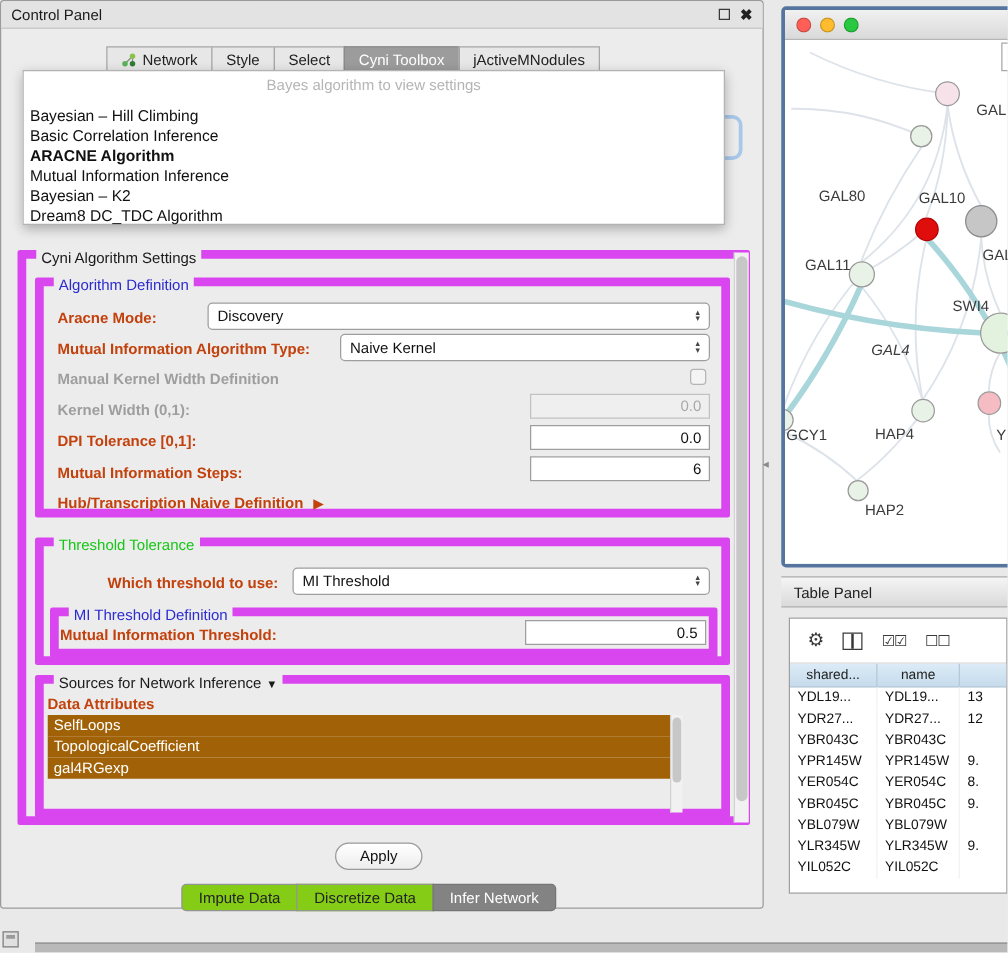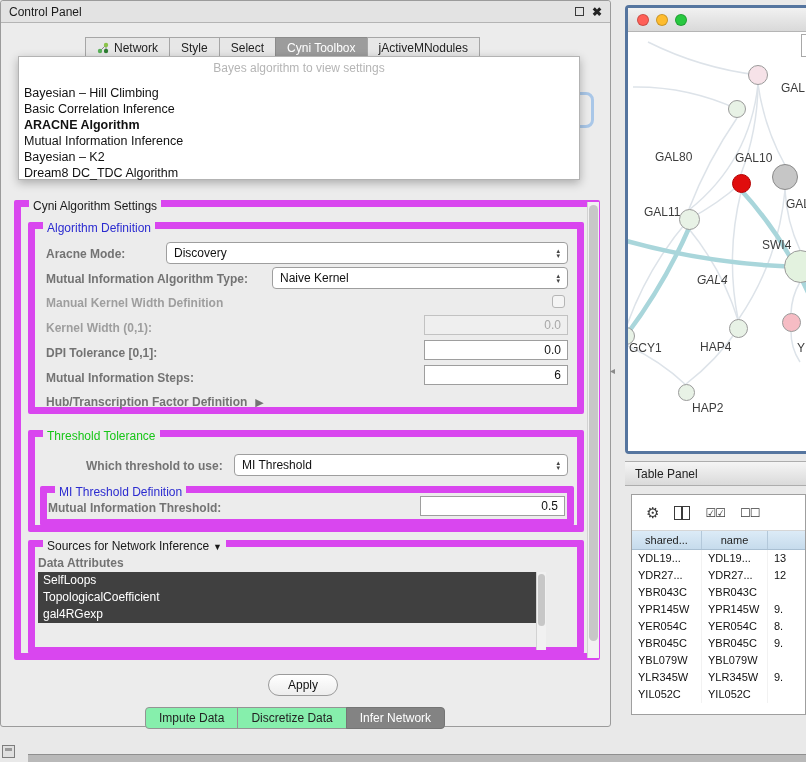--- a/index.html
+++ b/index.html
@@ -23,35 +23,35 @@
   .dd-placeholder{text-align:center;color:#b5b5b5;font-size:12px;padding-top:4px;height:28px}
   .dd-item{font-size:12.5px;height:16px;line-height:16px;padding:0 5px;color:#111;white-space:nowrap}
   .dd-item.selected{font-weight:bold}
   .focus-frag{left:552px;top:92px;width:42px;height:36px;border:3px solid #a9c7e8;border-radius:8px;background:#ececec;z-index:6}
 
   
   .group{position:absolute;border:7px solid #d946ef;border-radius:2px;z-index:2}
   .gtitle{position:absolute;top:-8px;left:8px;background:#ececec;padding:0 4px;font-size:12px;color:#1a1a1a;white-space:nowrap}
   .gtitle.blue{color:#2b2bd0}
   .gtitle.green{color:#17c617}
-  .lbl{position:absolute;font-size:12px;font-weight:bold;color:#737373;white-space:nowrap;z-index:3}
+  .lbl{position:absolute;font-size:12px;font-weight:bold;color:#c2410c;white-space:nowrap;z-index:3}
   .lbl.gray{color:#9e9e9e}
   .lbl.plain{font-weight:600}
   .combo{position:absolute;height:22px;background:#fff;border:1px solid #9e9e9e;border-radius:4px;display:flex;align-items:center;padding:0 7px;font-size:12px;z-index:3;color:#111}
   .combo .arrows{margin-left:auto;display:flex;flex-direction:column;line-height:5px;font-size:7px;color:#444;padding-left:6px}
   .field{position:absolute;height:20px;background:#fff;border:1px solid #9e9e9e;font-size:12px;text-align:right;padding:2px 6px;color:#111;z-index:3}
   .field.disabled{background:#efefef;border-color:#c2c2c2;color:#a8a8a8}
   .checkbox{position:absolute;width:13px;height:13px;border:1px solid #b5b5b5;background:#f4f4f4;border-radius:3px;z-index:3}
   .scroll-track{position:absolute;background:#f1f1f1;border-left:1px solid #d2d2d2;z-index:3}
   .scroll-thumb{position:absolute;left:1px;background:#c7c7c7;border-radius:5px}
   .attr-list{position:absolute;z-index:3;overflow:hidden}
-  .attr-item{height:17px;background:#404040;color:#fff;font-size:12px;line-height:16px;padding:0 5px;white-space:nowrap}
+  .attr-item{height:17px;background:#a16207;color:#fff;font-size:12px;line-height:16px;padding:0 5px;white-space:nowrap}
   .apply-btn{left:268px;top:674px;width:70px;height:22px;border:1px solid #9a9a9a;border-radius:11px;background:linear-gradient(#ffffff,#ededed);font-size:12px;display:flex;align-items:center;justify-content:center;color:#111;z-index:3}
   .seg{position:absolute;display:flex;height:22px;z-index:3}
-  .seg-btn{border:1px solid #949494;background:#86efac;padding:0 13px;display:flex;align-items:center;font-size:12px;margin-left:-1px;color:#222;white-space:nowrap}
+  .seg-btn{border:1px solid #949494;background:#84cc16;padding:0 13px;display:flex;align-items:center;font-size:12px;margin-left:-1px;color:#222;white-space:nowrap}
   .seg-btn:first-child{border-radius:4px 0 0 4px}
   .seg-btn:last-child{border-radius:0 4px 4px 0}
   .seg-btn.selected{background:#838383;color:#fff;border-color:#757575}
   .hub-arrow{font-size:11px;margin-left:8px;font-weight:normal}
   .src-arrow{font-size:9px;margin-left:4px}
 
   
   .netwin{left:625px;top:5px;width:190px;height:449px;border:3px solid #55759f;border-radius:4px;background:#e6e6e6;z-index:5}
   .net-titlebar{height:24px;background:linear-gradient(#f1f1f1,#d9d9d9);border-bottom:1px solid #b5b5b5;display:flex;align-items:center;padding-left:9px;gap:7px}
   .tl{width:12px;height:12px;border-radius:50%;border:1px solid rgba(0,0,0,.2)}
@@ -146,21 +146,21 @@
 </div>
 <span class="lbl gray" style="left:46px;top:296px">Manual Kernel Width Definition</span>
 <div class="checkbox" style="left:552px;top:295px"></div>
 <span class="lbl gray" style="left:46px;top:321px">Kernel Width (0,1):</span>
 <div class="field disabled" style="left:424px;top:315px;width:144px"><span>0.0</span></div>
 <span class="lbl" style="left:46px;top:346px">DPI Tolerance [0,1]:</span>
 <div class="field" style="left:424px;top:340px;width:144px"><span>0.0</span></div>
 <span class="lbl" style="left:46px;top:371px">Mutual Information Steps:</span>
 <div class="field" style="left:424px;top:365px;width:144px"><span>6</span></div>
 <span class="lbl plain" style="left:46px;top:395px">
-  <span>Hub/Transcription Factor Definition</span><span class="hub-arrow">▶</span>
+  <span>Hub/Transcription Naive Definition</span><span class="hub-arrow">▶</span>
 </span>
 
 <div class="group" style="left:28px;top:430px;width:556px;height:102px">
   <span class="gtitle green">Threshold Tolerance</span>
 </div>
 <span class="lbl" style="left:86px;top:459px">Which threshold to use:</span>
 <div class="combo" style="left:234px;top:454px;width:334px">
   <span>MI Threshold</span>
   <span class="arrows">
       <span>▴</span>

